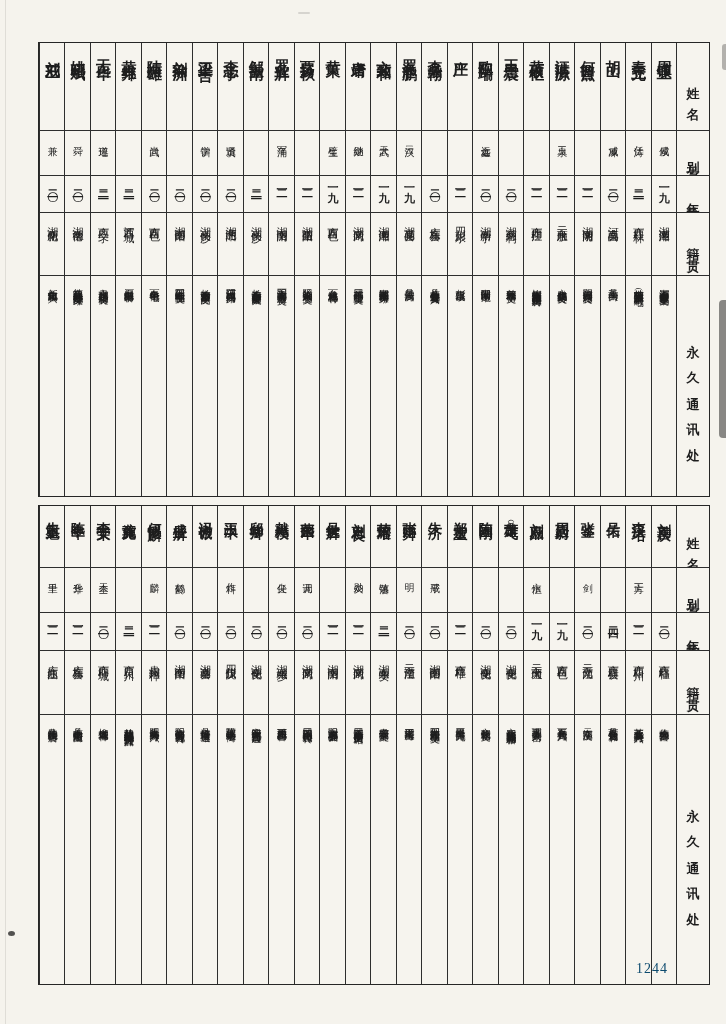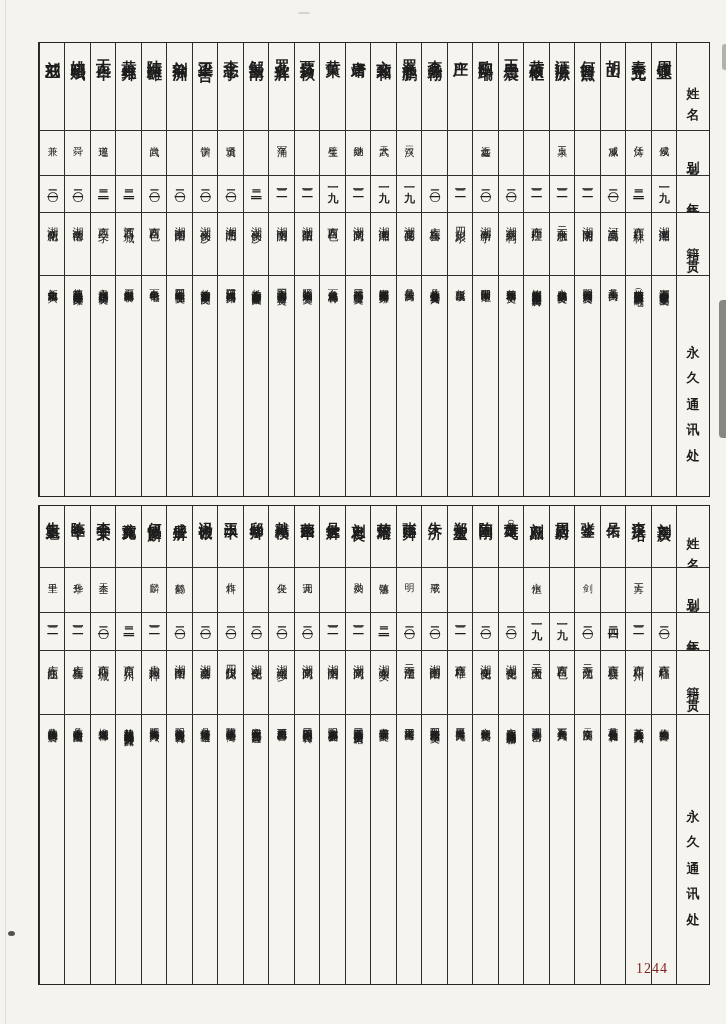--- a/index.html
+++ b/index.html
@@ -47,21 +47,21 @@
   .header-col .cell{justify-content:center;align-items:center;padding-top:0;}
   .hdr{font-weight:700;font-size:13px;}
   .h1 .hdr{letter-spacing:20px;margin-bottom:-20px;}
   .h2 .hdr{letter-spacing:5px;margin-bottom:-5px;}
   .h3 .hdr{letter-spacing:3px;margin-bottom:-3px;}
   .h4 .hdr{letter-spacing:12px;margin-bottom:-12px;}
   .h5 .hdr{letter-spacing:26px;margin-bottom:-26px;}
   
   .page-number{
     position:absolute;left:636px;top:961px;
-    font-size:14px;letter-spacing:1px;color:#7f1d1d;
+    font-size:14px;letter-spacing:1px;color:#0c4a6e;
   }
   
   .artifact{position:absolute;background:#1b1b1b;pointer-events:none;}
   .a-right-streak{right:0;top:300px;width:7px;height:138px;opacity:.5;border-radius:4px 0 0 4px;}
   .a-right-small{right:0;top:44px;width:4px;height:26px;opacity:.3;border-radius:3px 0 0 3px;}
   .a-dot{left:8px;top:931px;width:7px;height:5px;border-radius:50%;opacity:.75;}
   .a-top-speck{left:298px;top:12px;width:12px;height:2px;opacity:.14;border-radius:1px;}
   .a-left-edge{left:5px;top:0;width:1px;height:1024px;opacity:.10;}
 </style>
 </head>

